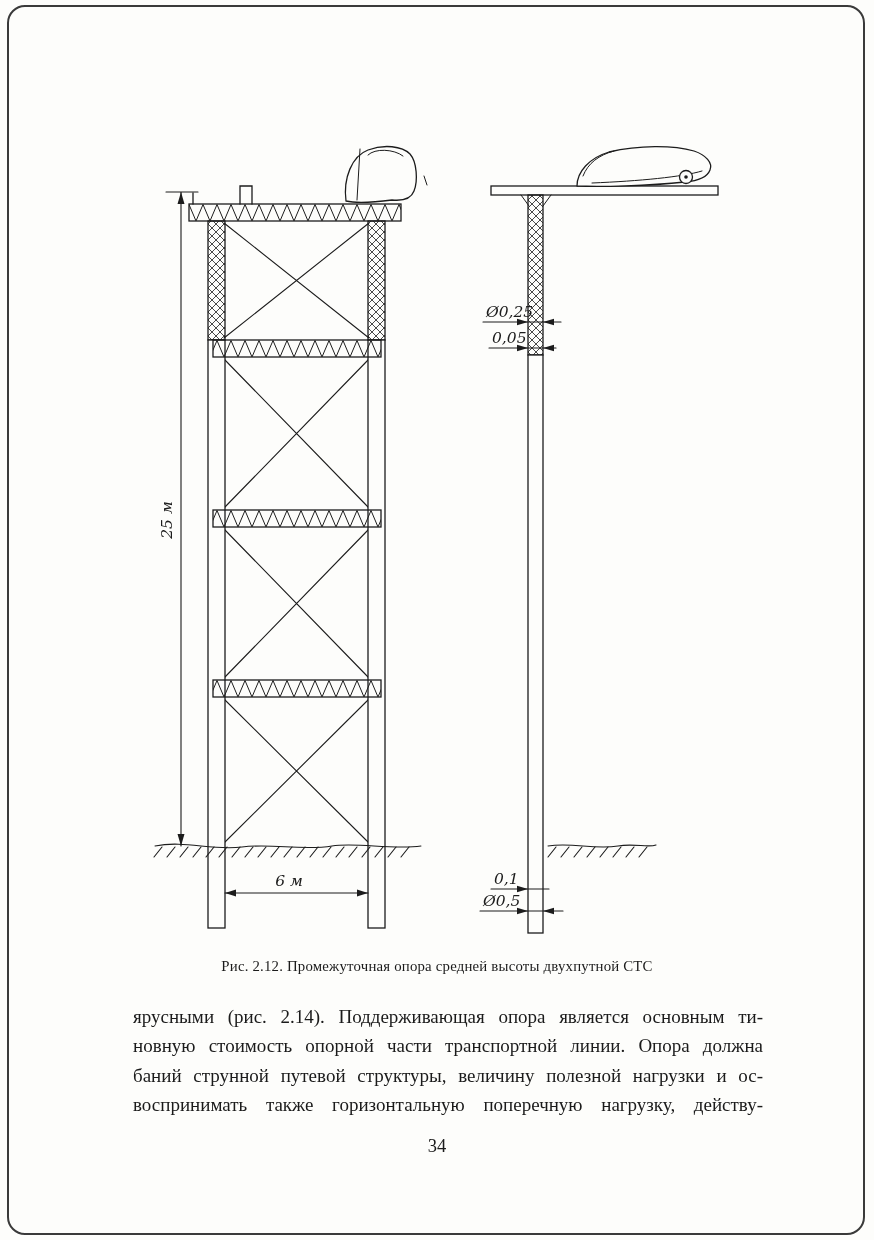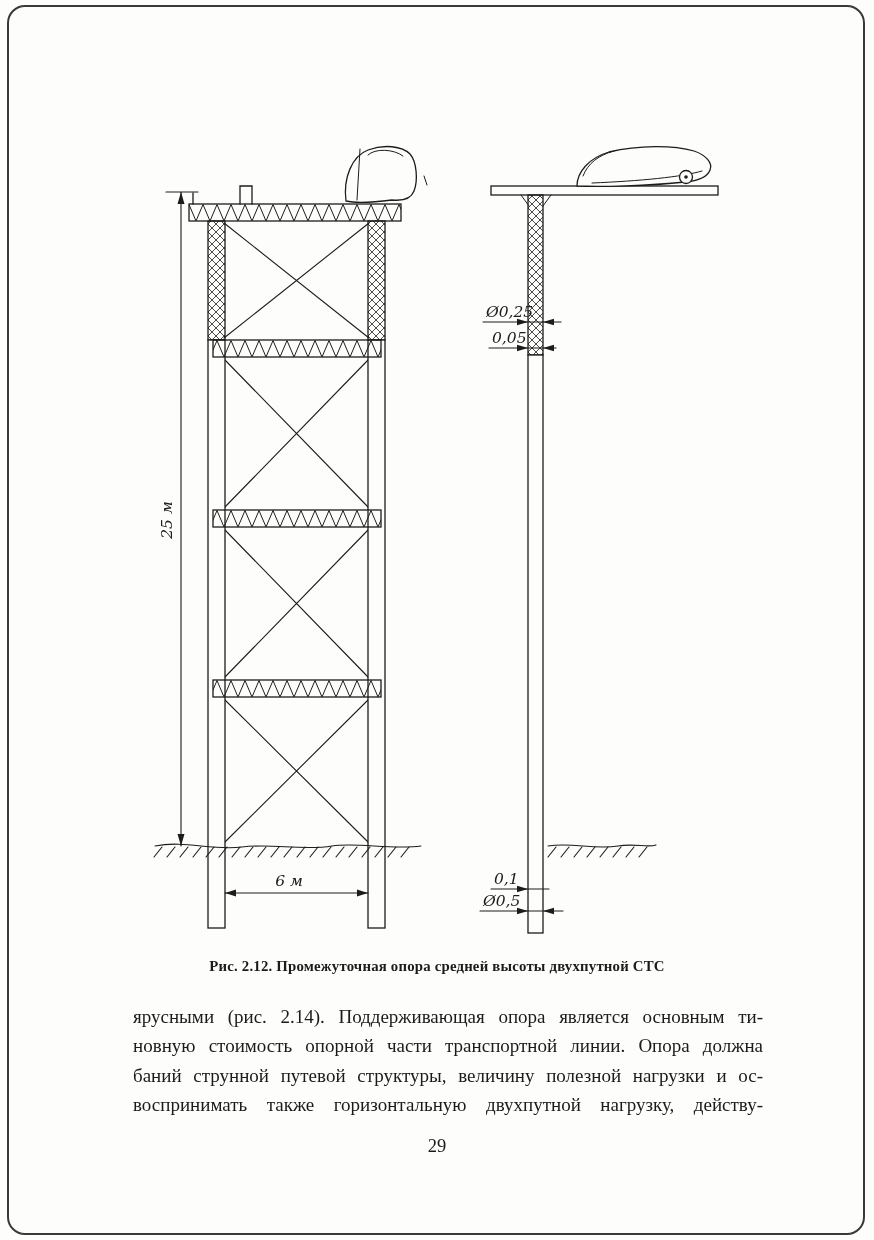--- a/index.html
+++ b/index.html
@@ -23,21 +23,21 @@
   .figure-svg {
     position: absolute;
     left: 0; top: 0;
   }
   .figure-caption {
     position: absolute;
     top: 958px;
     left: 0;
     width: 874px;
     text-align: center;
-    font-weight: bold;
+    font-weight: normal;
     font-size: 14.8px;
     letter-spacing: 0.2px;
   }
   .body-text {
     position: absolute;
     top: 1002px;
     left: 133px;
     width: 630px;
     font-size: 19px;
     line-height: 29.4px;
@@ -168,17 +168,17 @@
 
     </g>
   </svg>
 
   <div class="figure-caption">Рис. 2.12. Промежуточная опора средней высоты двухпутной СТС</div>
 
   <div class="body-text">
     <div class="pline">ярусными (рис. 2.14). Поддерживающая опора является основным ти-</div>
     <div class="pline">новную стоимость опорной части транспортной линии. Опора должна</div>
     <div class="pline">баний струнной путевой структуры, величину полезной нагрузки и ос-</div>
-    <div class="pline">воспринимать также горизонтальную двухпутной нагрузку, действу-</div>
+    <div class="pline">воспринимать также горизонтальную поперечную нагрузку, действу-</div>
   </div>
 
-  <div class="page-number">29</div>
+  <div class="page-number">34</div>
 </div>
 
 </body></html>

